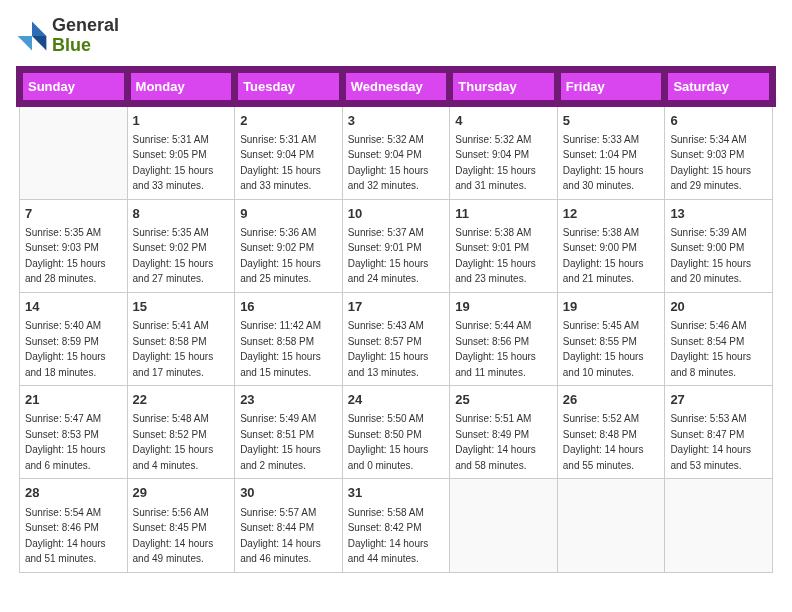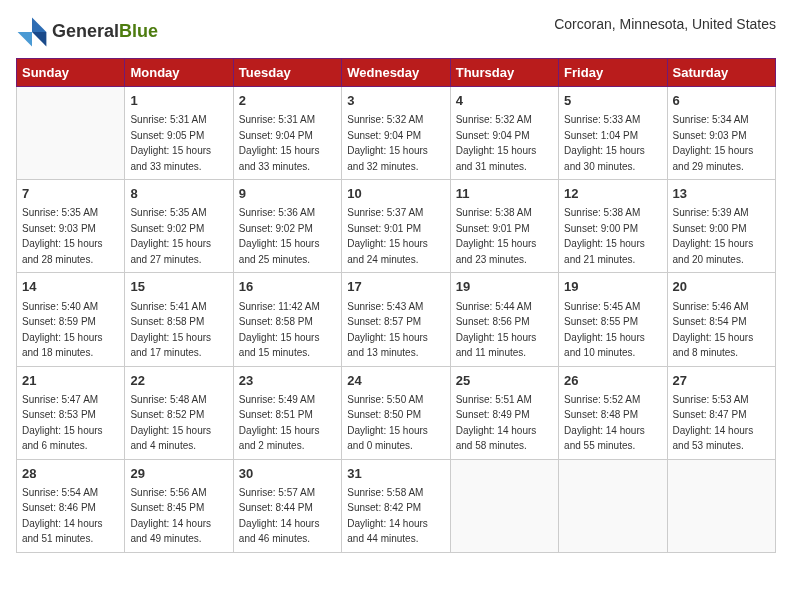--- a/index.html
+++ b/index.html
@@ -15,21 +15,21 @@
       justify-content: space-between;
       align-items: flex-start;
       margin-bottom: 10px;
     }
     .logo {
       display: flex;
       align-items: center;
     }
     .logo-text {
       display: flex;
-      flex-direction: row;
+      flex-direction: column;
       line-height: 1.1;
     }
     .logo-general {
       font-size: 18px;
       font-weight: bold;
       color: #333;
     }
     .logo-blue {
       font-size: 18px;
       font-weight: bold;
@@ -51,27 +51,27 @@
     .location {
       font-size: 14px;
       color: #333;
     }
     table {
       width: 100%;
       border-collapse: collapse;
       font-size: 10.5px;
     }
     thead th {
-      background-color: #b91c1c;
+      background-color: #d946ef;
       color: #fff;
       text-align: left;
       padding: 6px 5px;
       font-size: 13px;
       font-weight: bold;
-      border: 1px solid #701a75;
+      border: 7px solid #701a75;
     }
     tbody td {
       border: 1px solid #ccc;
       vertical-align: top;
       padding: 5px 5px;
       min-height: 80px;
       height: 88px;
       width: calc(100% / 7);
       color: #333;
       font-size: 10.5px;
@@ -101,21 +101,20 @@
       <polygon points="20,2 38,20 20,20" fill="#2e6db4"></polygon>
       <polygon points="20,20 38,20 38,38" fill="#1a4a8a"></polygon>
       <polygon points="2,20 20,20 20,38" fill="#4a9ad4"></polygon>
     </svg>
     <div class="logo-text">
       <span class="logo-general">General</span>
       <span class="logo-blue">Blue</span>
     </div>
   </div>
   <div class="title-block">
-    <div class="location">Corcoran, Minnesota, United States</div>
   </div>
 </div>
 
 <table>
   <thead>
     <tr>
     <th>Sunday</th>
         <th>Monday</th>
         <th>Tuesday</th>
         <th>Wednesday</th>

